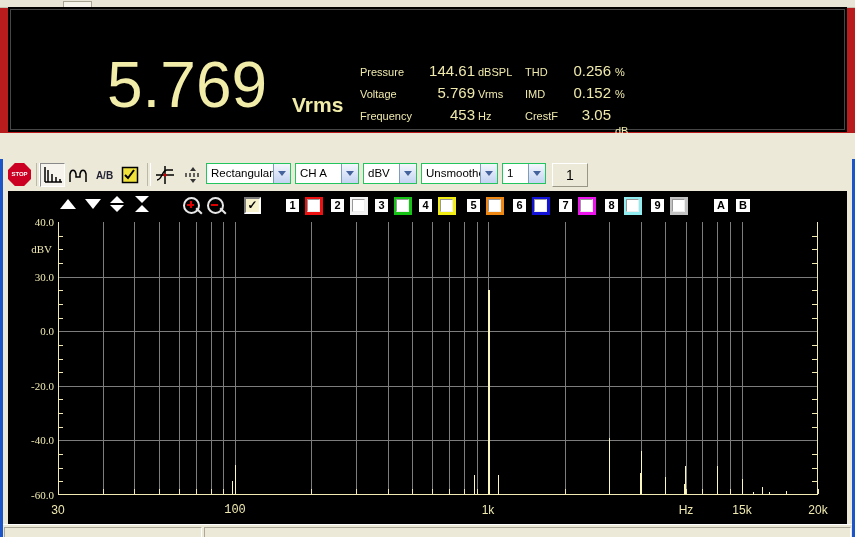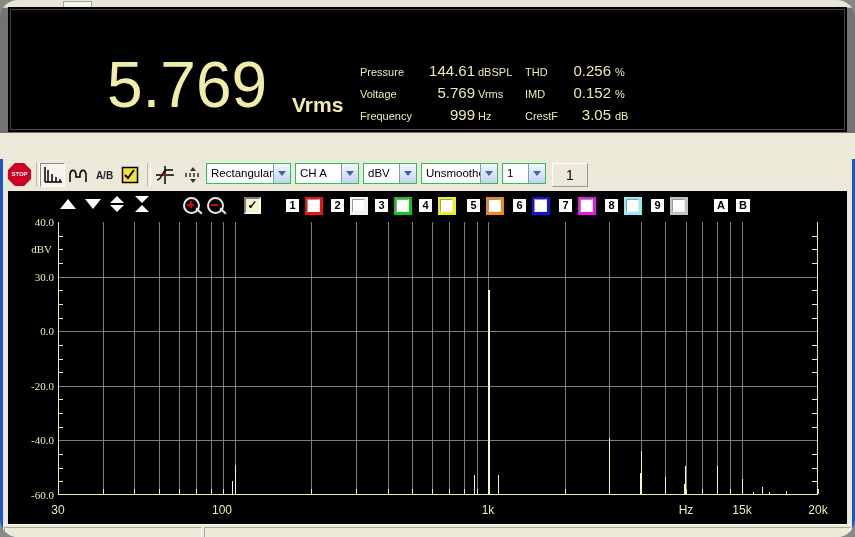--- a/index.html
+++ b/index.html
@@ -1,16 +1,16 @@
 <!DOCTYPE html>
 <html><head>
 <meta charset="utf-8">
 <style>
   html,body{margin:0;padding:0;background:#888;}
-  #root{position:relative;width:855px;height:537px;background:#737373;font-family:"Liberation Sans",sans-serif;overflow:hidden;border-radius:18px;}
+  #root{position:relative;width:855px;height:537px;background:#b91c1c;font-family:"Liberation Sans",sans-serif;overflow:hidden;}
 
   
   .top-strip{position:absolute;left:0;top:0;width:855px;height:7px;background:#e9e5d6;border-bottom:1px solid #c6c2b2;}
   .top-strip-btn{position:absolute;left:63px;top:1px;width:27px;height:6px;background:#f6f4ea;border:1px solid #a8a494;border-bottom:none;}
 
   
   .meter{position:absolute;left:8px;top:7px;width:839px;height:125px;background:#000;}
   .meter-frame{position:absolute;inset:2px;border:1px solid #464646;}
   .main-value{position:absolute;left:84px;top:46px;width:190px;text-align:center;color:#f2eca9;font-size:64px;line-height:1;}
   .main-unit{position:absolute;left:284px;top:86px;color:#f2eca9;font-size:21px;font-weight:bold;}
@@ -101,31 +101,31 @@
     <div class="main-value">5.769</div>
     <div class="main-unit">Vrms</div>
     <div id="readouts">
         <div class="ro-label" style="left: 352px; top: 59px; width: 60px;">Pressure</div>
         <div class="ro-value" style="left: 405px; top: 55px; width: 62px;">144.61</div>
         <div class="ro-unit" style="left: 470px; top: 59px;">dBSPL</div>
         <div class="ro-label" style="left: 352px; top: 81px; width: 60px;">Voltage</div>
         <div class="ro-value" style="left: 405px; top: 77px; width: 62px;">5.769</div>
         <div class="ro-unit" style="left: 470px; top: 81px;">Vrms</div>
         <div class="ro-label" style="left: 352px; top: 103px; width: 60px;">Frequency</div>
-        <div class="ro-value" style="left: 405px; top: 99px; width: 62px;">999</div>
+        <div class="ro-value" style="left: 405px; top: 99px; width: 62px;">453</div>
         <div class="ro-unit" style="left: 470px; top: 103px;">Hz</div>
         <div class="ro-label" style="left: 517px; top: 59px; width: 48px;">THD</div>
         <div class="ro-value" style="left: 545px; top: 55px; width: 58px;">0.256</div>
         <div class="ro-unit" style="left: 607px; top: 59px;">%</div>
         <div class="ro-label" style="left: 517px; top: 81px; width: 48px;">IMD</div>
         <div class="ro-value" style="left: 545px; top: 77px; width: 58px;">0.152</div>
         <div class="ro-unit" style="left: 607px; top: 81px;">%</div>
         <div class="ro-label" style="left: 517px; top: 103px; width: 48px;">CrestF</div>
         <div class="ro-value" style="left: 545px; top: 99px; width: 58px;">3.05</div>
-        <div class="ro-unit" style="left: 607px; top: 103px;">dB</div>
+        <div class="ro-unit" style="left: 607px; top: 118px;">dB</div>
       </div>
   </div>
 
   <div class="fft-window">
 
     <div class="win-edge" style="left:0;"></div>
     <div class="win-edge" style="right:0;"></div>
 
     <div class="fft-toolbar">
       <div class="stop-oct">STOP</div>
@@ -384,21 +384,21 @@
           <div class="ylab" style="top: 25px;">40.0</div>
           <div class="ylab" style="top: 80px;">30.0</div>
           <div class="ylab" style="top: 134px;">0.0</div>
           <div class="ylab" style="top: 189px;">-20.0</div>
           <div class="ylab" style="top: 243px;">-40.0</div>
           <div class="ylab" style="top: 298px;">-60.0</div>
           <div class="ylab" style="top: 52px; width: 44px;">dBV</div>
         </div>
       <div id="xlabels">
           <div class="xlab" style="left: 28px;">30</div>
-          <div class="xlab" style="left: 192px;">100</div>
+          <div class="xlab" style="left: 205px; font-family: Liberation Mono, monospace;">100</div>
           <div class="xlab" style="left: 458px;">1k</div>
           <div class="xlab" style="left: 656px;">Hz</div>
           <div class="xlab" style="left: 712px;">15k</div>
           <div class="xlab" style="left: 788px;">20k</div>
         </div>
     </div>
 
     <div class="statusbar">
       <div class="status-panel" style="left:1px;width:196px;"></div>
       <div class="status-panel" style="left:201px;width:645px;"></div>

